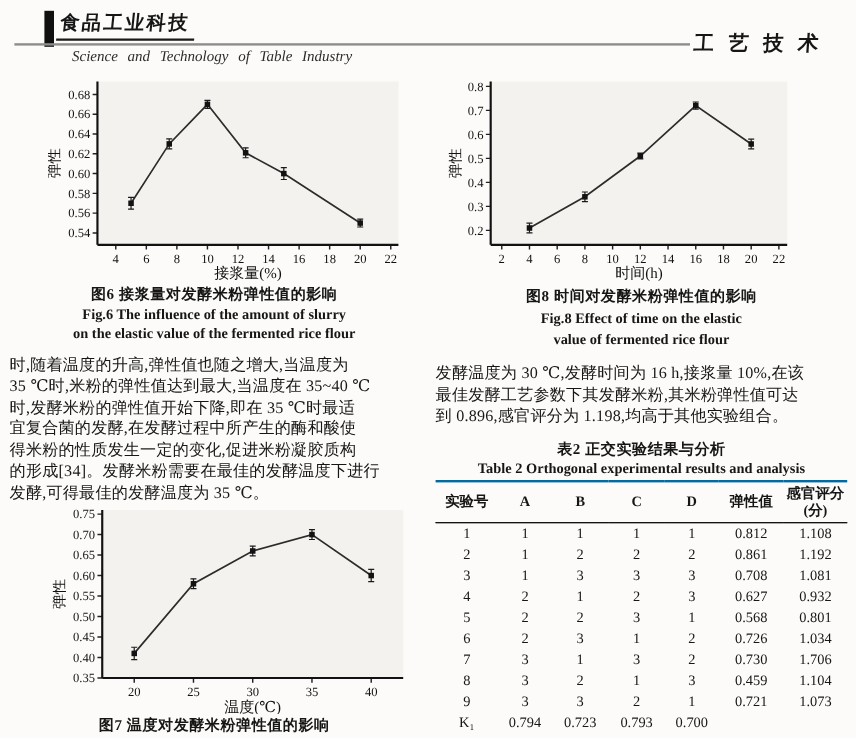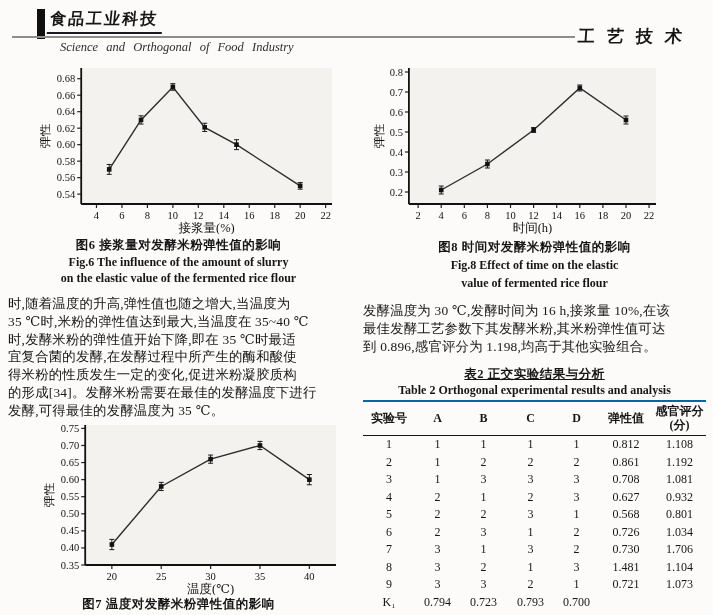--- a/index.html
+++ b/index.html
@@ -34,21 +34,21 @@
   .cap { position:absolute; text-align:center; font-weight:bold; white-space:nowrap; }
   .cap-zh { font-size:12.5px; letter-spacing:0.5px; }
   .cap-en { font-size:12px; }
 
   
   .para { position:absolute; font-size:13.4px; line-height:17.8px; }
   .pline { white-space:nowrap; letter-spacing:0.2px; }
 
   
   .tbl-title-zh { position:absolute; left:363px; top:366px; width:343px; text-align:center;
-    font-weight:bold; font-size:12.5px; letter-spacing:0.5px;text-decoration:underline; }
+    font-weight:bold; font-size:12.5px; letter-spacing:0.5px; }
   .tbl-title-en { position:absolute; left:363px; top:383px; width:343px; text-align:center;
     font-weight:bold; font-size:12px; }
   .tbl-wrap { position:absolute; left:363px; top:400px; width:343px; }
   .tbl-wrap table { width:100%; border-collapse:collapse; border-top:2px solid #0369a1; }
   .tbl-wrap th {
     border-bottom:1.5px solid #141414; font-weight:bold; font-size:12px;
     padding:2px 0 3px; white-space:pre-line; line-height:14px; vertical-align:middle;
   }
   .tbl-wrap td { text-align:center; font-size:12px; padding:0; height:17.5px; vertical-align:middle; }
   .tbl-wrap th:nth-child(1){width:52px;} .tbl-wrap th:nth-child(2){width:45px;}
@@ -56,21 +56,21 @@
   .tbl-wrap th:nth-child(5){width:45px;} .tbl-wrap th:nth-child(6){width:54px;}
 </style>
 </head>
 <body>
 
 <div class="page">
 
   <div class="logo-bar"></div>
   <div class="logo-text">食品工业科技</div>
   <div class="head-rule"></div>
-  <div class="journal-en">Science and Orthogonal of Food Industry</div>
+  <div class="journal-en">Science and Technology of Table Industry</div>
   <div class="section-label">工艺技术</div>
 
   <div class="chart" style="left:40px; top:62px;"><svg width="302" height="172" viewBox="0 0 302 172">
         <rect x="41.2" y="6" width="250.8" height="136" fill="#f4f2ee"></rect>
         <line x1="37.2" y1="132.1090909090909" x2="41.2" y2="132.1090909090909" stroke="#222" stroke-width="1.2"></line>
         <text x="35.2" y="135.6090909090909" text-anchor="end" font-size="10.5" fill="#111">0.54</text>
         <line x1="37.2" y1="115.6242424242424" x2="41.2" y2="115.6242424242424" stroke="#222" stroke-width="1.2"></line>
         <text x="35.2" y="119.1242424242424" text-anchor="end" font-size="10.5" fill="#111">0.56</text>
         <line x1="37.2" y1="99.13939393939398" x2="41.2" y2="99.13939393939398" stroke="#222" stroke-width="1.2"></line>
         <text x="35.2" y="102.63939393939398" text-anchor="end" font-size="10.5" fill="#111">0.58</text>
@@ -359,21 +359,21 @@
             <td>2</td>
             <td>0.730</td>
             <td>1.706</td>
           </tr>
           <tr>
             <td>8</td>
             <td>3</td>
             <td>2</td>
             <td>1</td>
             <td>3</td>
-            <td>1.481</td>
+            <td>0.459</td>
             <td>1.104</td>
           </tr>
           <tr>
             <td>9</td>
             <td>3</td>
             <td>3</td>
             <td>2</td>
             <td>1</td>
             <td>0.721</td>
             <td>1.073</td>

